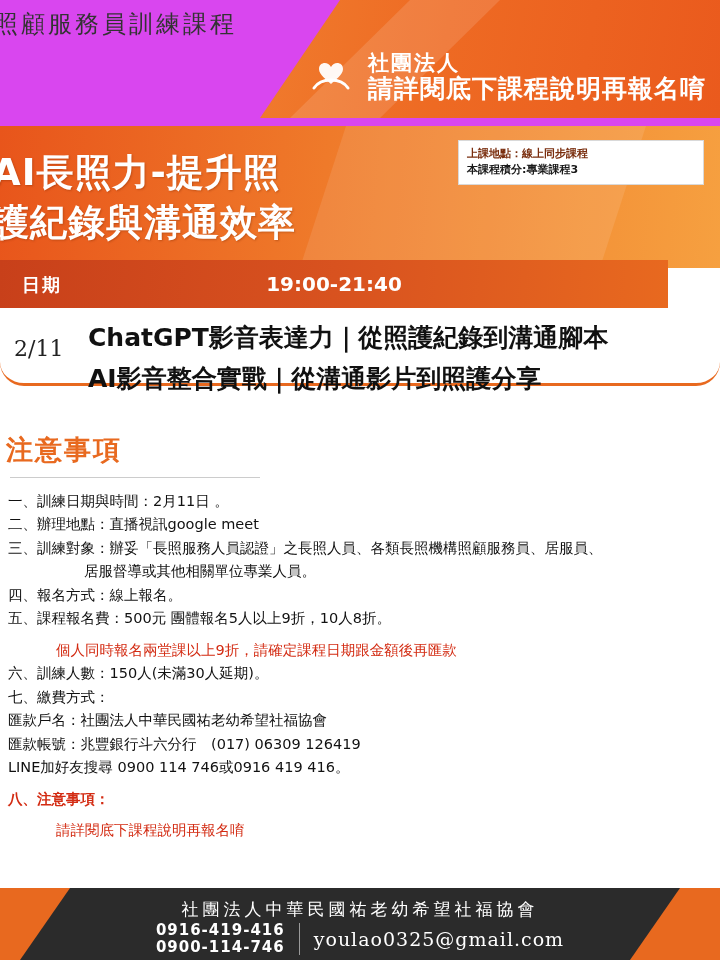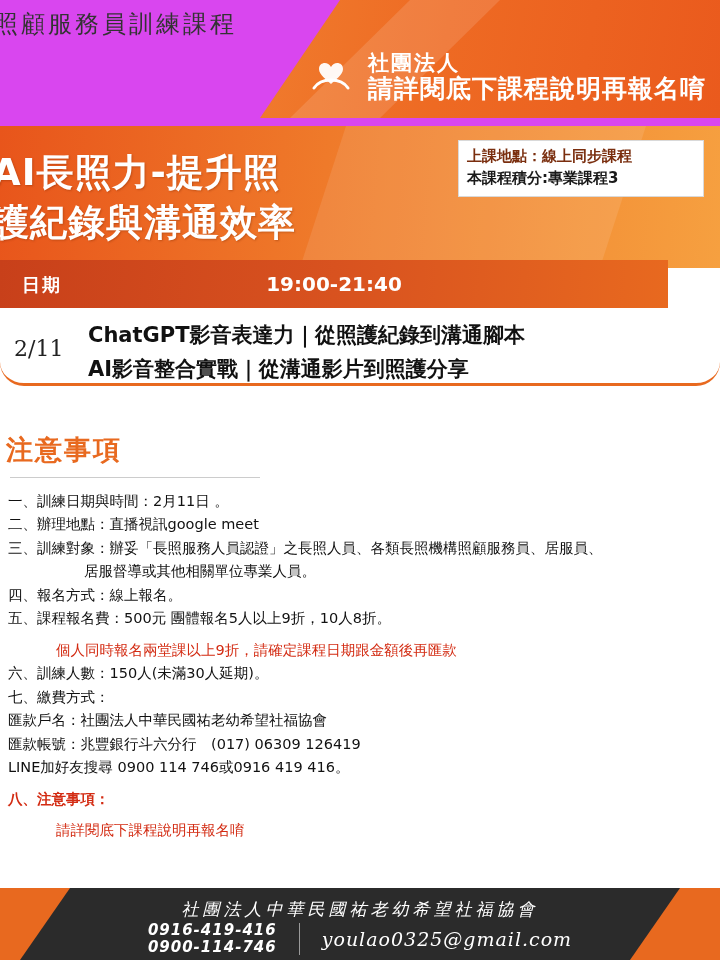--- a/index.html
+++ b/index.html
@@ -68,21 +68,21 @@
     letter-spacing: 1px;
     font-family: "DejaVu Sans", "Liberation Sans", sans-serif;
     text-shadow: 1px 1px 2px rgba(120,40,0,0.35);
   }
   .info-box {
     position: absolute; right: 16px; top: 14px; width: 246px;
     background: #ffffff; border: 1px solid #d9d9d9;
     padding: 5px 8px 6px 8px;
     line-height: 1.45;
   }
-  .info-line { font-size: 15px; font-weight: bold; color: #7a2e0e; white-space: nowrap; }
+  .info-line { font-size: 11px; font-weight: bold; color: #7a2e0e; white-space: nowrap; }
   .info-line.l2 { color: #1a1a1a; }
 
   
   .date-bar {
     position: absolute; left: 0; top: 260px; width: 668px; height: 48px;
     background: linear-gradient(95deg, #c8401a 0%, #d8521f 50%, #e8691f 100%);
     color: #ffffff;
   }
   .date-bar .lbl {
     position: absolute; left: 22px; top: 13px;
@@ -100,21 +100,21 @@
   }
   .course-date {
     position: absolute; left: 14px; top: 28px;
     font-size: 22px; color: #222222;
     font-family: "DejaVu Serif", "Liberation Serif", serif;
   }
   .course-lines {
     position: absolute; left: 88px; top: 10px; right: 8px;
   }
   .course-line {
-    font-size: 21px; font-weight: bold; color: #111111; line-height: 1.62;
+    font-size: 25px; font-weight: bold; color: #111111; line-height: 1.62;
     white-space: nowrap;
     font-family: "DejaVu Sans", "Liberation Sans", sans-serif;
   }
 
   
   .notes-title {
     position: absolute; left: 6px; top: 432px;
     font-size: 27px; color: #e8691f; font-weight: bold; letter-spacing: 2px;
     font-family: "DejaVu Serif", "Liberation Serif", serif;
   }
@@ -130,40 +130,40 @@
   }
   .nline.red { color: #d32b12; margin-top: 8px; }
   .nline.bold { font-weight: bold; }
   .ind1 { padding-left: 0; }
   .ind2 { padding-left: 76px; }
   .ind3 { padding-left: 48px; }
 
   
   .footer {
     position: absolute; left: 0; bottom: 0; width: 720px; height: 72px;
-    background: #2b2b2b; overflow: hidden; font-style: italic;
+    background: #2b2b2b; overflow: hidden;
   }
   .footer .wedge-l {
     position: absolute; left: 0; top: 0; width: 110px; height: 72px;
     background: #e8691f;
     clip-path: polygon(0 0, 70px 0, 20px 72px, 0 72px);
   }
   .footer .wedge-r {
     position: absolute; right: 0; top: 0; width: 130px; height: 72px;
     background: #e8691f;
     clip-path: polygon(90px 0, 130px 0, 130px 72px, 40px 72px);
   }
   .footer-assoc {
     position: absolute; left: 0; right: 0; top: 10px; text-align: center;
     color: #ffffff; font-size: 17px; letter-spacing: 4px;
     font-family: "DejaVu Serif", "Liberation Serif", serif;
   }
   .footer-contact {
     position: absolute; left: 0; right: 0; top: 34px;
-    display: flex; justify-content: center; align-items: center; gap: 22px;
+    display: flex; justify-content: center; align-items: center; gap: 14px;
     color: #ffffff;
   }
   .phones { text-align: left; line-height: 1.15; }
   .phone { font-size: 15px; font-weight: bold; letter-spacing: 1px; }
   .sep { width: 1px; height: 32px; background: #9a9a9a; }
   .email {
     font-size: 19px; letter-spacing: 1px;
     font-family: "DejaVu Serif", "Liberation Serif", serif;
   }
 </style>

